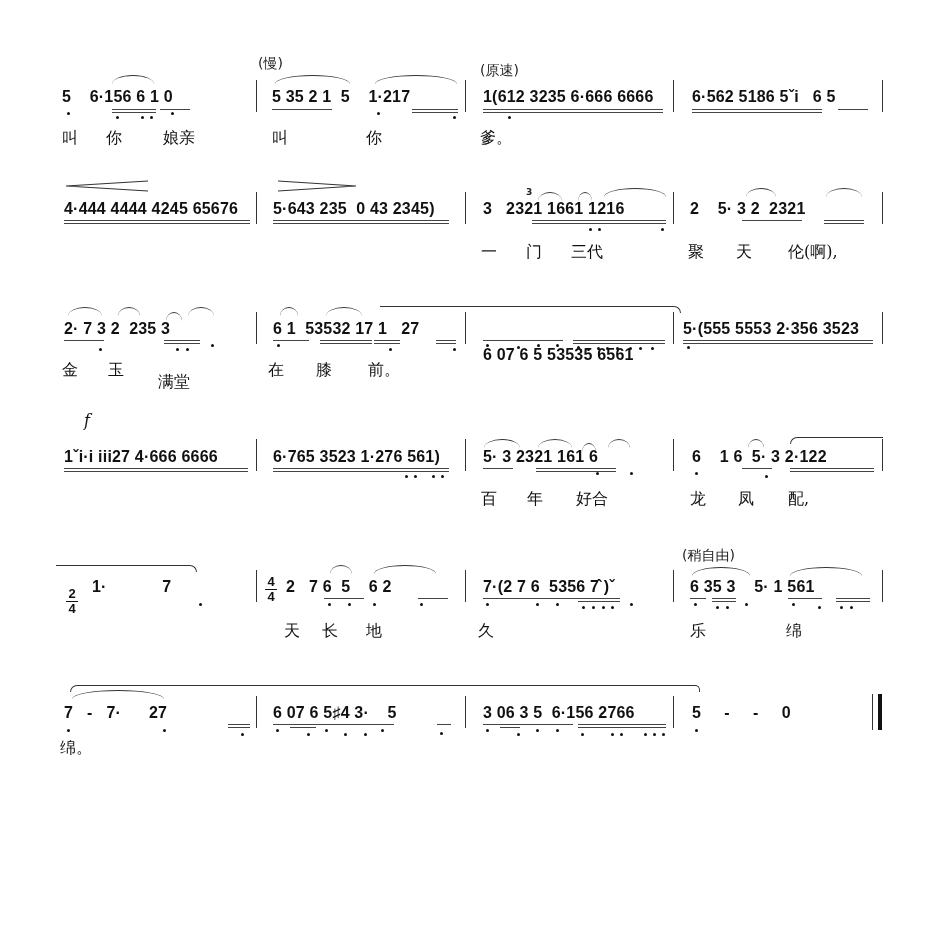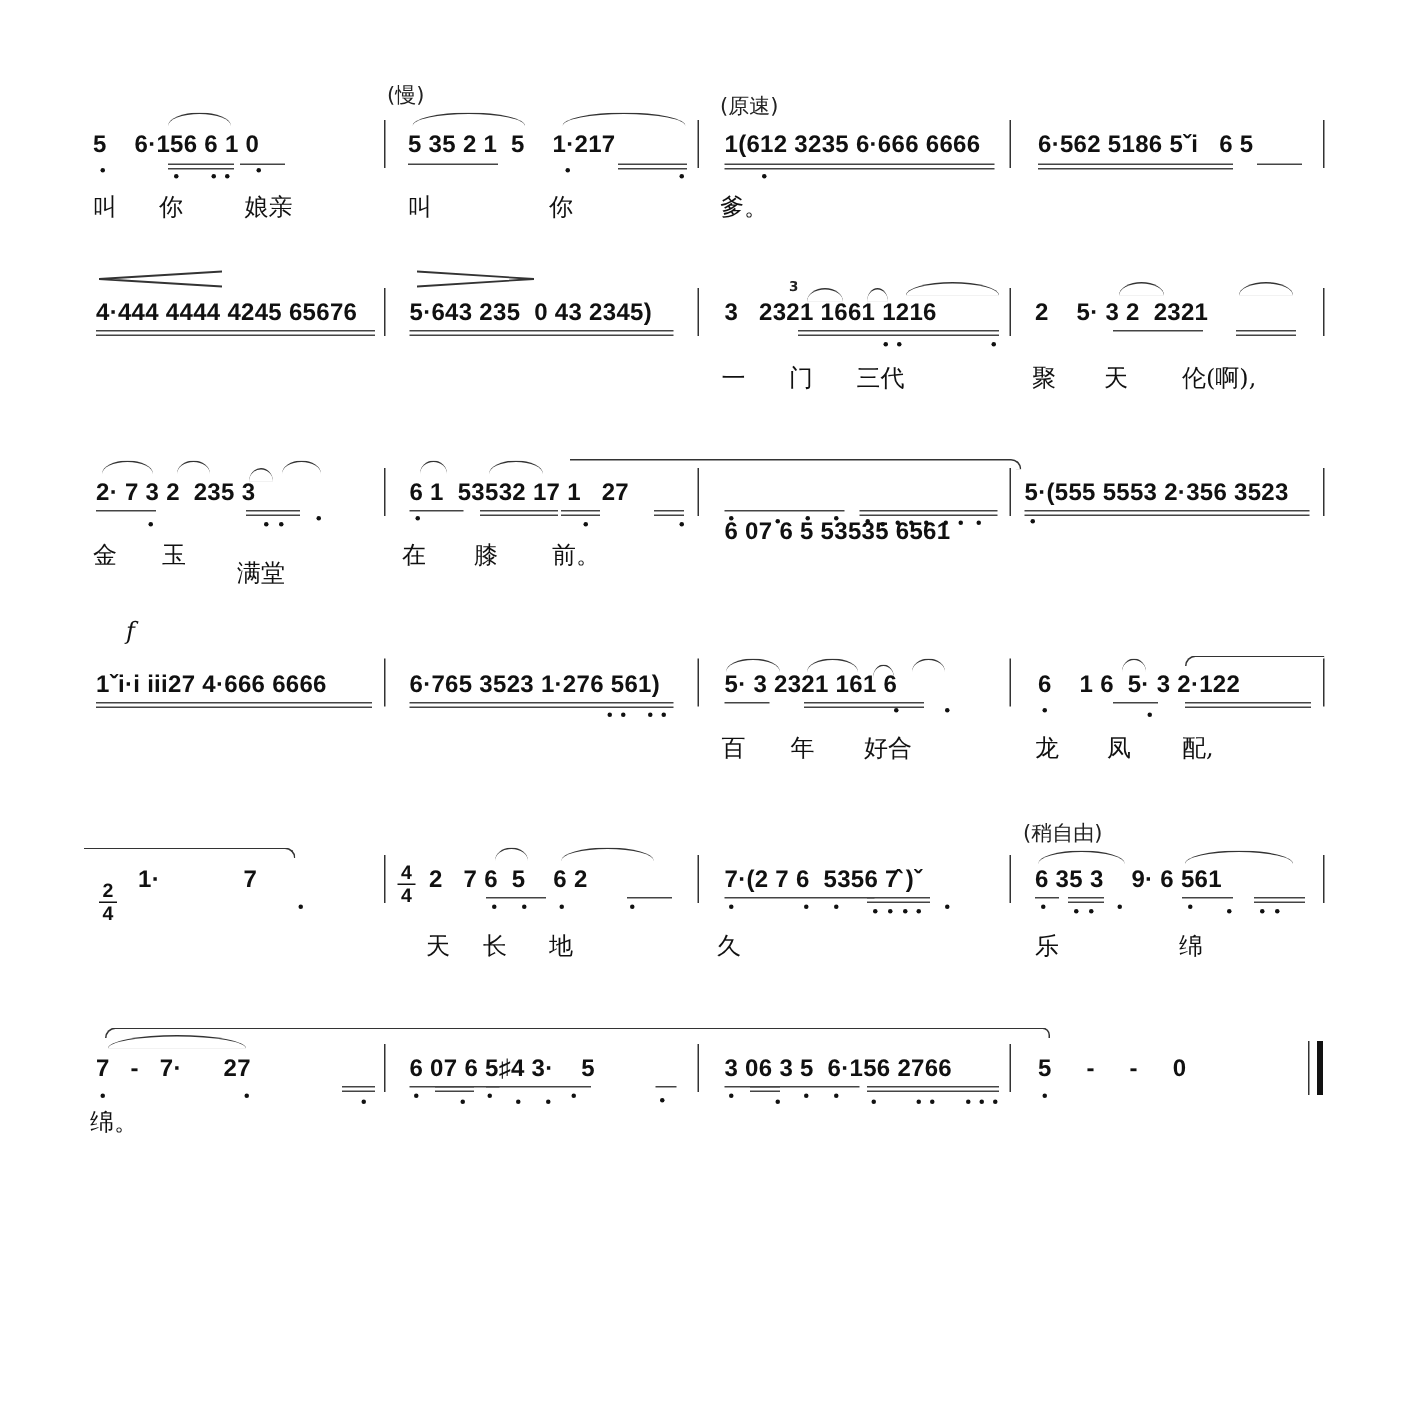--- a/index.html
+++ b/index.html
@@ -227,21 +227,21 @@
     <div class="slur" style="left:790px;top:32px;width:72px;"></div>
 
     <div class="timesig" style="left:66px;top:41px;width:12px;margin-top:12px;"><span>2</span><span class="line"></span><span>4</span></div>
     <span class="notes" style="left:92px;top:43px;">1·            7</span>
     <div class="bar" style="left:256px;top:35px;height:32px;"></div>
     <div class="timesig" style="left:265px;top:41px;width:12px;"><span>4</span><span class="line"></span><span>4</span></div>
     <span class="notes" style="left:286px;top:43px;">2   7 6  5    6 2</span>
     <div class="bar" style="left:465px;top:35px;height:32px;"></div>
     <span class="notes" style="left:483px;top:43px;">7·(2 7 6  5356 7̂ )ˇ</span>
     <div class="bar" style="left:673px;top:35px;height:32px;"></div>
-    <span class="notes" style="left:690px;top:43px;">6 35 3    9· 6 561</span>
+    <span class="notes" style="left:690px;top:43px;">6 35 3    5· 1 561</span>
     <div class="bar" style="left:882px;top:35px;height:32px;"></div>
 
     <div class="underline" style="left:324px;top:63px;width:40px;"></div>
     <div class="underline" style="left:418px;top:63px;width:30px;"></div>
     <div class="underline" style="left:483px;top:63px;width:100px;"></div>
     <div class="underline u2" style="left:578px;top:63px;width:42px;"></div>
     <div class="underline" style="left:690px;top:63px;width:16px;"></div>
     <div class="underline u2" style="left:712px;top:63px;width:24px;"></div>
     <div class="underline" style="left:788px;top:63px;width:34px;"></div>
     <div class="underline u2" style="left:836px;top:63px;width:34px;"></div>

